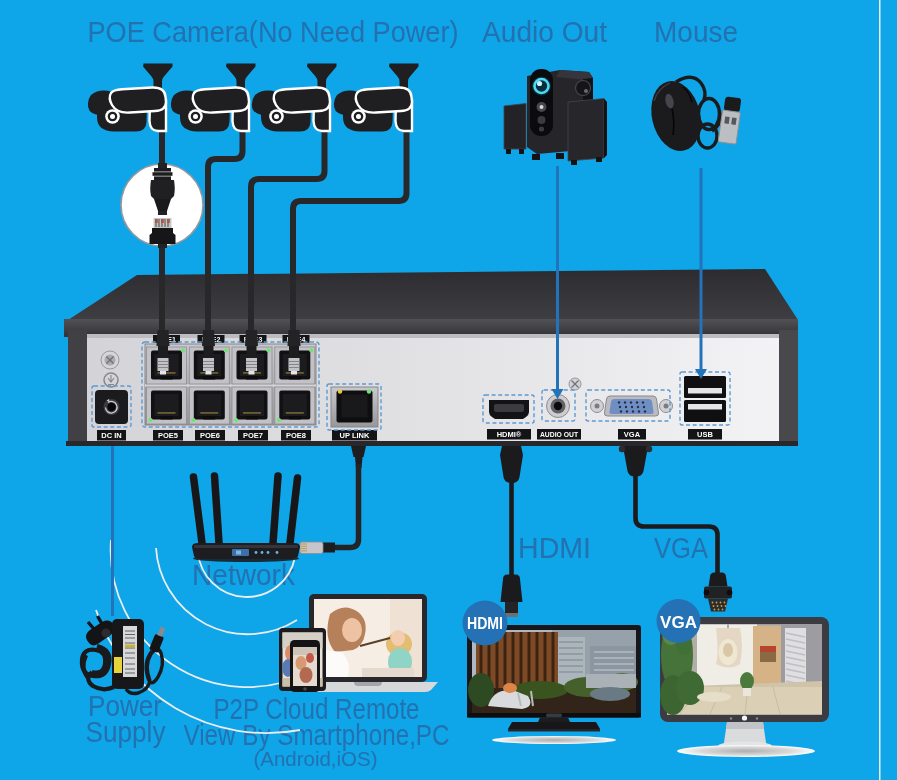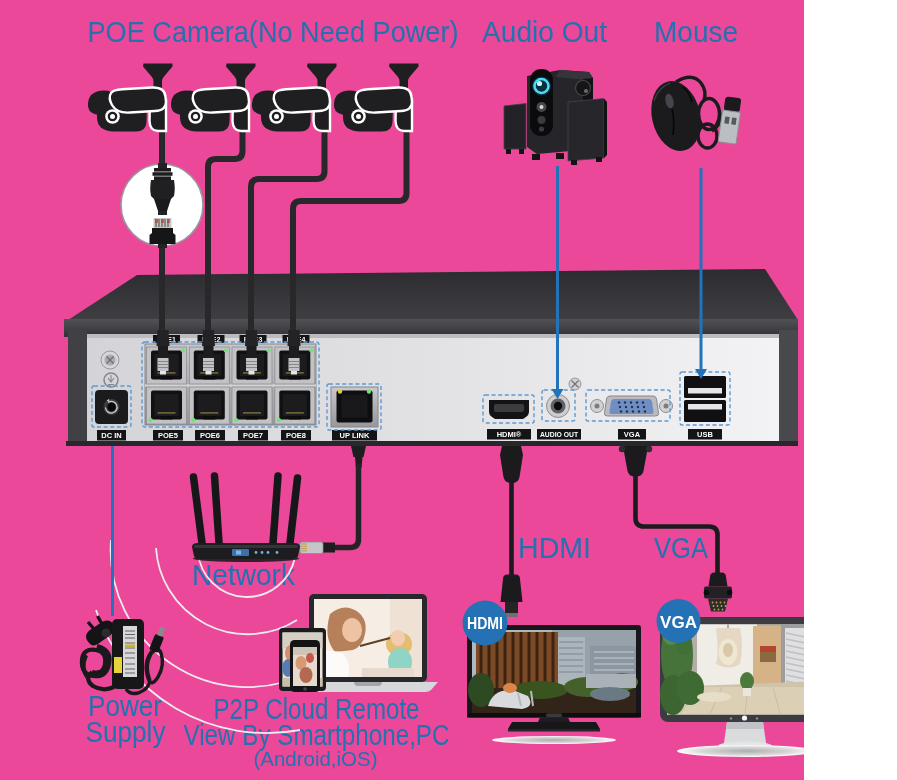--- a/index.html
+++ b/index.html
@@ -1,16 +1,16 @@
 <!DOCTYPE html>
 <html><head>
 <meta charset="utf-8">
 <style>
   html,body{margin:0;padding:0;background:#fff;}
-  #stage{position:relative;width:804px;height:780px;overflow:hidden;background:#ec4899;
+  #stage{position:relative;width:897px;height:780px;overflow:hidden;background:#0ea5e9;
     font-family:"Liberation Sans", sans-serif;}
   svg{position:absolute;left:0;top:0;}
 </style>
 </head>
 <body>
 <div id="stage">
 <svg width="897" height="780" viewBox="0 0 897 780">
 <defs>
   <linearGradient id="faceg" x1="0" y1="0" x2="1" y2="0">
     <stop offset="0" stop-color="#d4d4d8"></stop>

